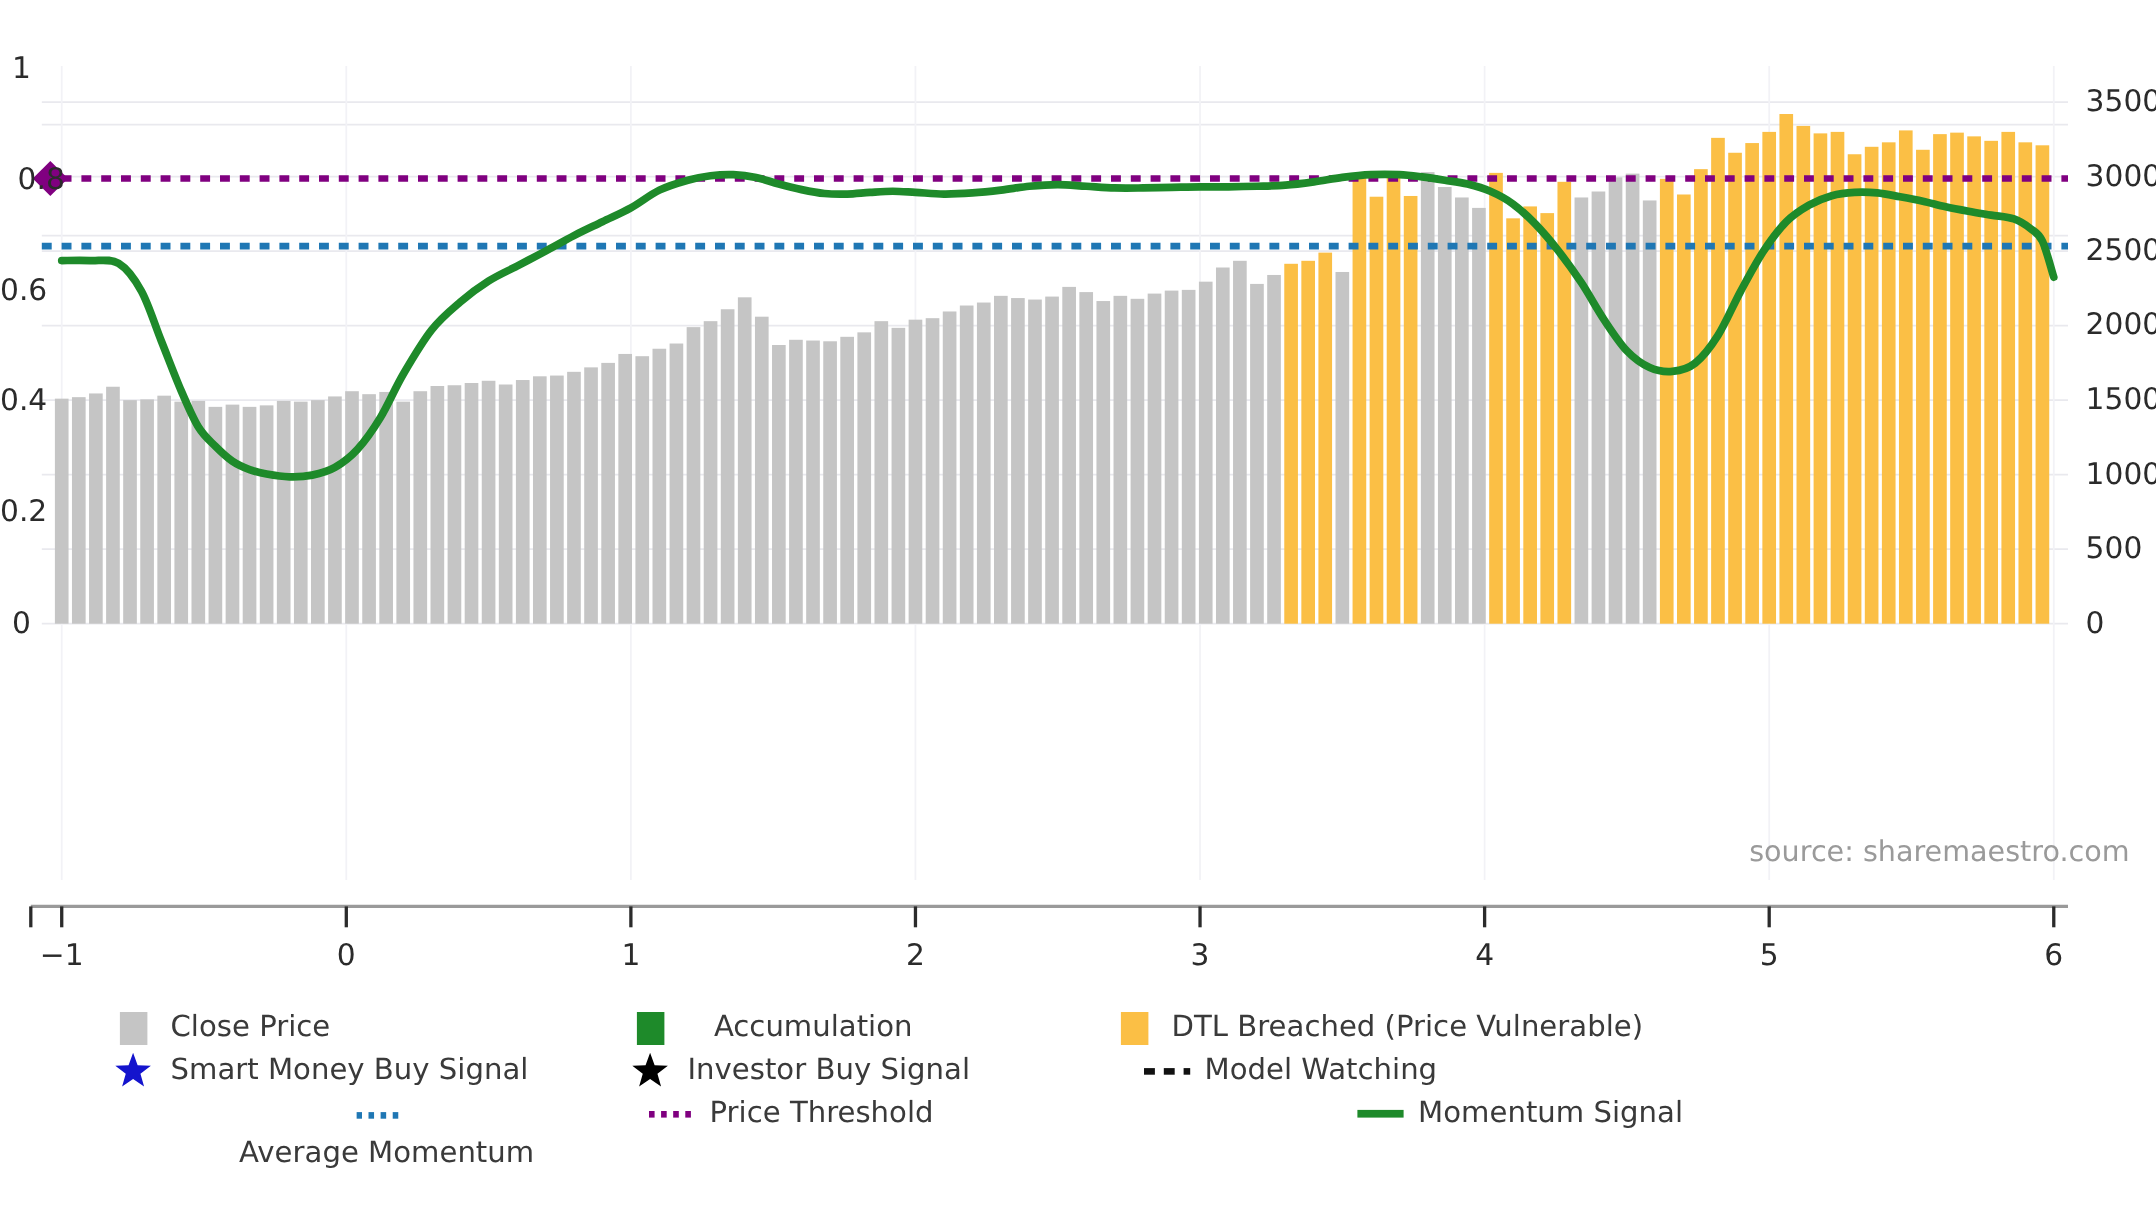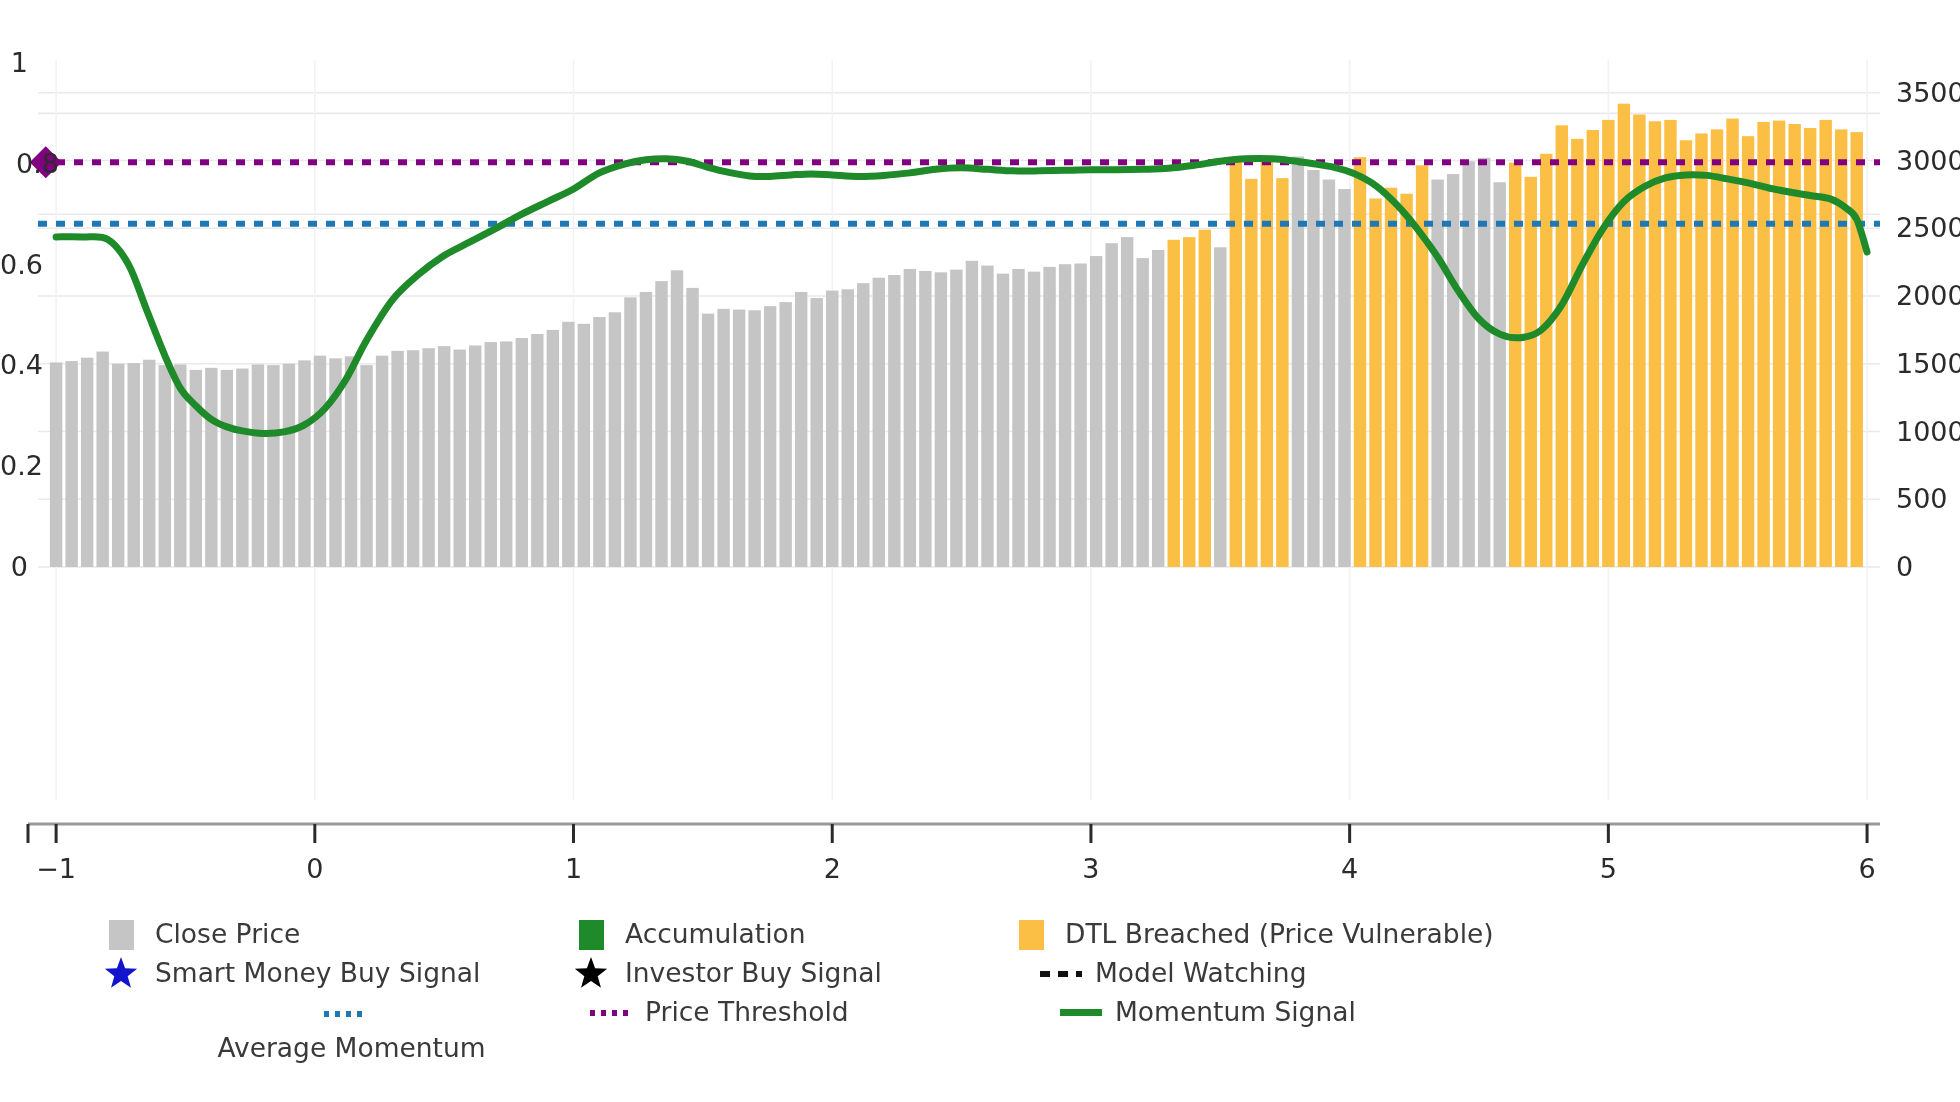--- a/index.html
+++ b/index.html
@@ -262,29 +262,30 @@
       <div class="tick-label tick-x" style="left: 16.1096px; width: 80px; top: 855px;">−1</div>
       <div class="tick-label tick-x" style="left: 274.817px; width: 80px; top: 855px;">0</div>
       <div class="tick-label tick-x" style="left: 533.525px; width: 80px; top: 855px;">1</div>
       <div class="tick-label tick-x" style="left: 792.233px; width: 80px; top: 855px;">2</div>
       <div class="tick-label tick-x" style="left: 1050.94px; width: 80px; top: 855px;">3</div>
       <div class="tick-label tick-x" style="left: 1309.65px; width: 80px; top: 855px;">4</div>
       <div class="tick-label tick-x" style="left: 1568.36px; width: 80px; top: 855px;">5</div>
       <div class="tick-label tick-x" style="left: 1827.06px; width: 80px; top: 855px;">6</div>
     </div>
 
+  <div id="source-note">source: sharemaestro.com</div>
 
   <div id="legend">
       <div class="legend-entry" style="width: 470px;">
         <span class="lg-mark" style="color: rgb(197, 197, 197);">
           <span class="sw-rect" style="background:#C5C5C5"></span>
         </span>
         <span class="lg-label">Close Price</span>
       </div>
-      <div class="legend-entry" style="width: 440px;">
+      <div class="legend-entry" style="width: 440px; gap: 24px;">
         <span class="lg-mark" style="color: rgb(30, 138, 42);">
           <span class="sw-rect" style="background:#1E8A2A"></span>
         </span>
         <span class="lg-label">Accumulation</span>
       </div>
       <div class="legend-entry" style="width: 490px; align-items: center;">
         <span class="lg-mark" style="color: rgb(251, 191, 69);">
           <span class="sw-rect" style="background:#FBBF45"></span>
         </span>
         <span class="lg-label">DTL Breached (Price Vulnerable)</span>
@@ -316,21 +317,21 @@
           <span class="sw-dot"></span>
         </span>
         <span class="lg-label">Average Momentum</span>
       </div>
       <div class="legend-entry" style="width: 470px;">
         <span class="lg-mark" style="color: rgb(128, 0, 128);">
           <span class="sw-dot"></span>
         </span>
         <span class="lg-label">Price Threshold</span>
       </div>
-      <div class="legend-entry" style="width: 470px;">
+      <div class="legend-entry" style="width: 470px; justify-content: flex-end;">
         <span class="lg-mark" style="color: rgb(30, 138, 42);">
           <span class="sw-line" style="background:#1E8A2A"></span>
         </span>
         <span class="lg-label">Momentum Signal</span>
       </div>
     </div>
 
 </div>
 
 </body></html>

